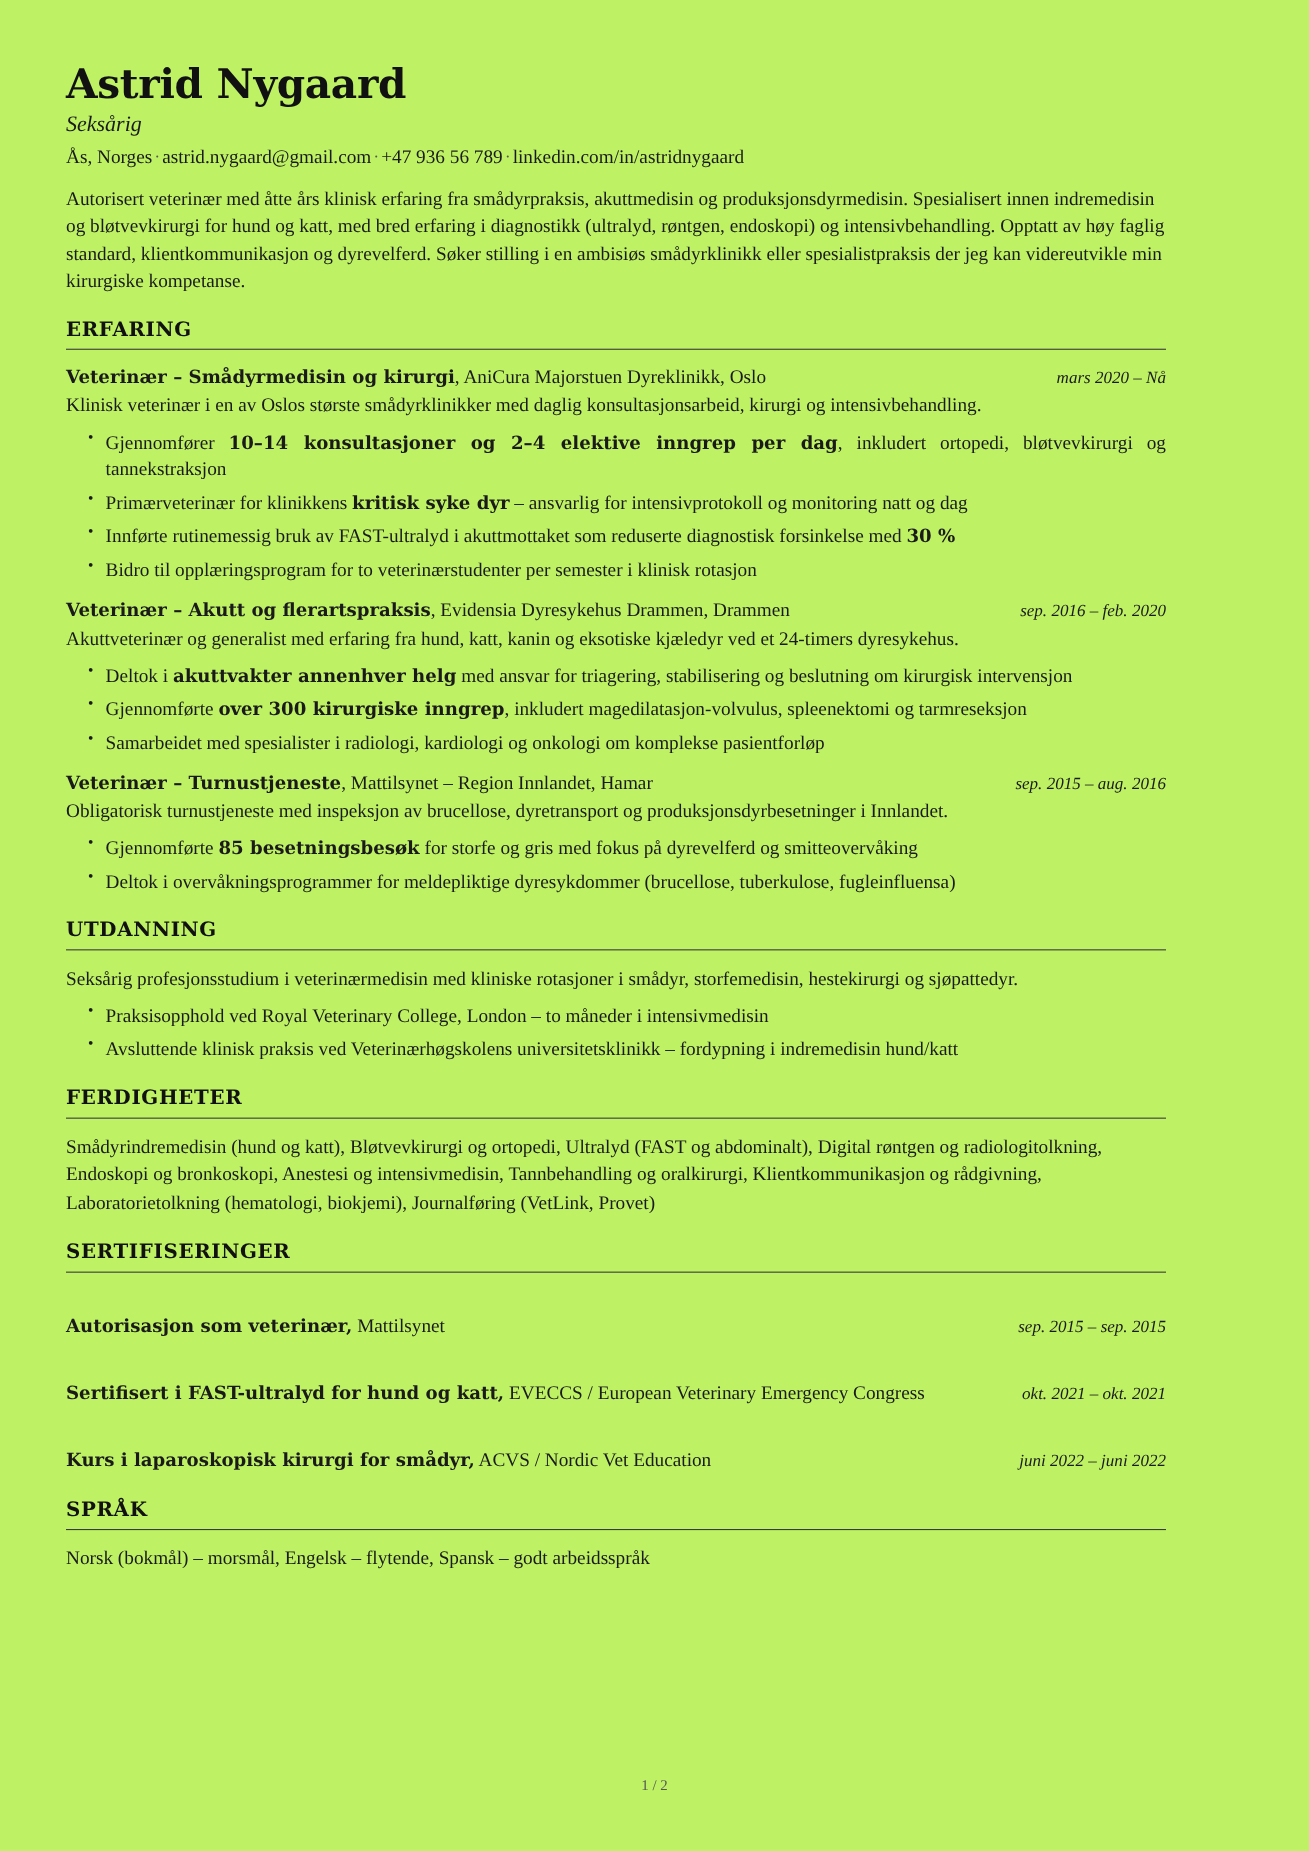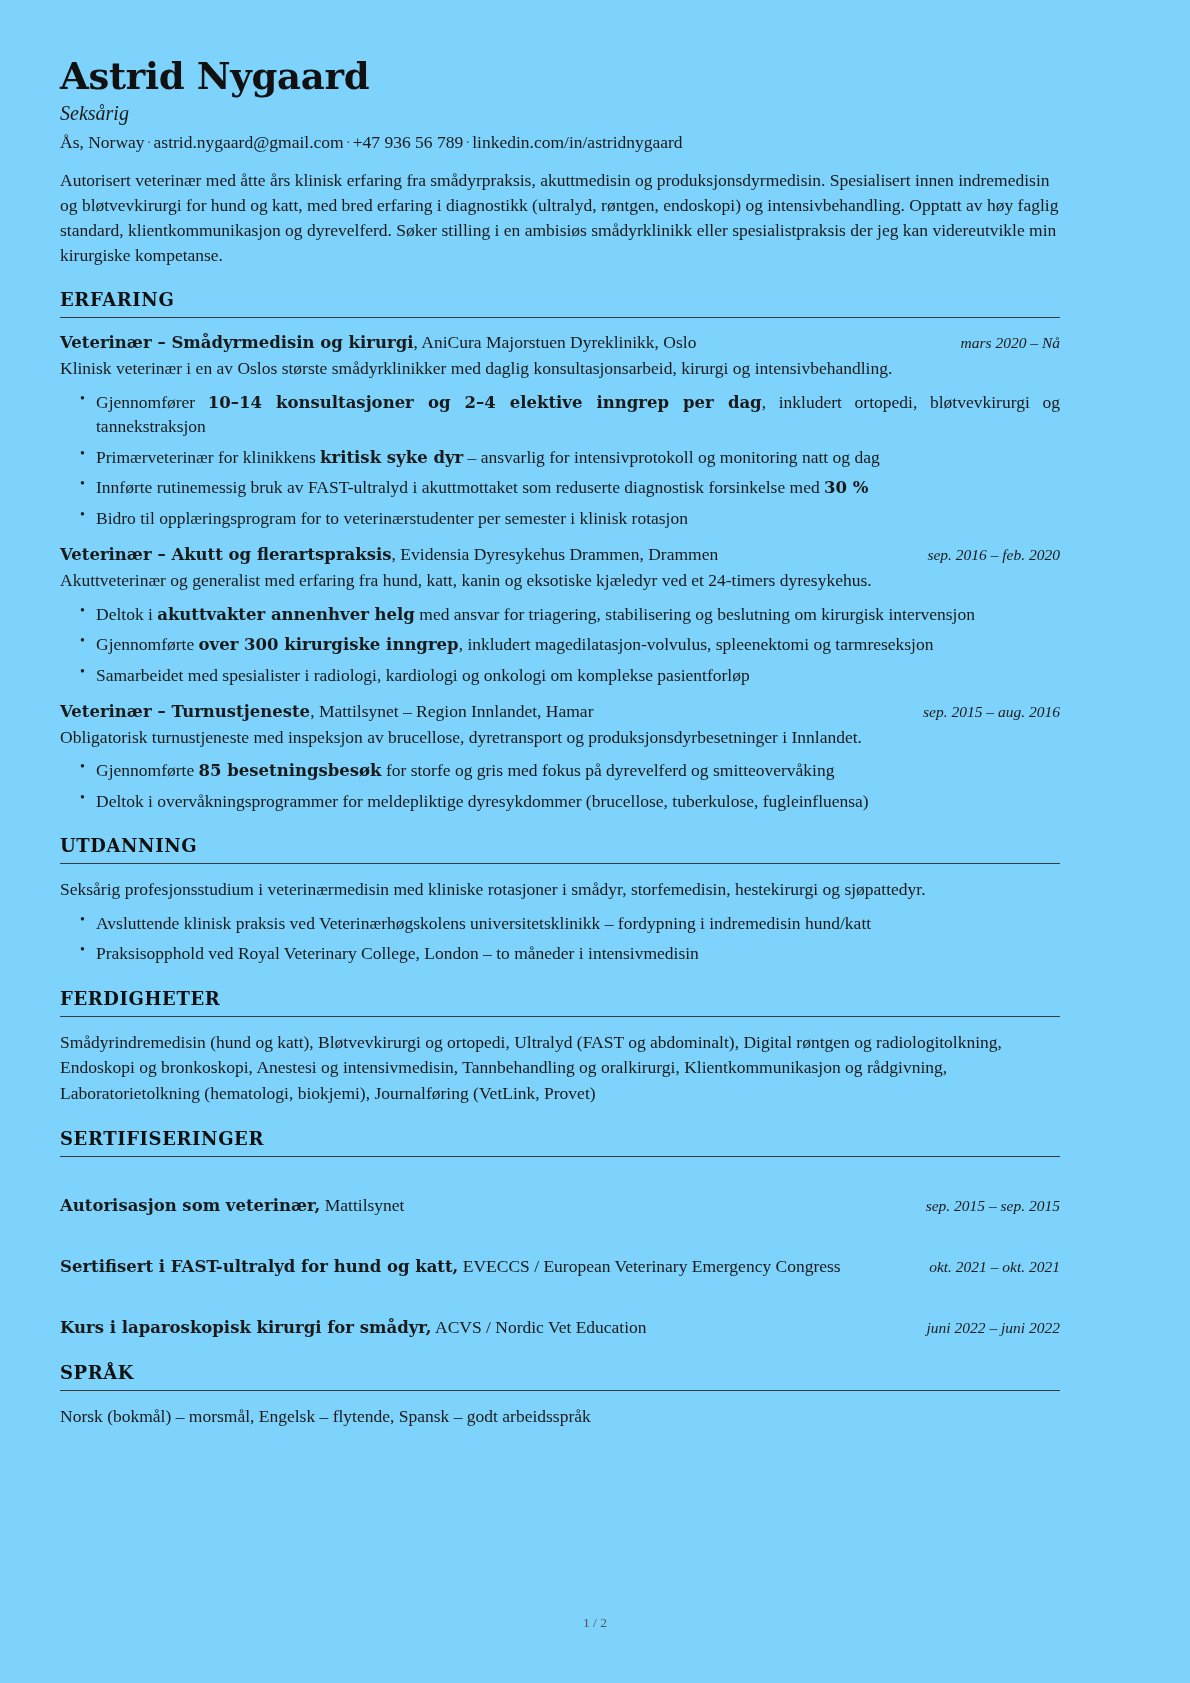--- a/index.html
+++ b/index.html
@@ -4,21 +4,21 @@
 <style>
   html, body {
     margin: 0;
     padding: 0;
     background: #ffffff;
   }
   .page {
     position: relative;
     width: 1190px;
     height: 1683px;
-    background: #7dd3fc;
+    background: #bef264;
     margin: 0 auto;
     box-sizing: border-box;
     padding: 56px 130px 0 60px;
     font-family: "Liberation Serif", "DejaVu Serif", serif;
     color: #1a1a1a;
     overflow: hidden;
   }
 
   
   .name {
@@ -175,21 +175,21 @@
 </style>
 </head>
 <body>
 
 <div class="page">
 
   <div>
     <h1 class="name">Astrid Nygaard</h1>
     <div class="headline">Seksårig</div>
     <div class="contact">
-      <span>Ås, Norway</span><span class="sep">·</span><span>astrid.nygaard@gmail.com</span><span class="sep">·</span><span>+47 936 56 789</span><span class="sep">·</span><span>linkedin.com/in/astridnygaard</span>
+      <span>Ås, Norges</span><span class="sep">·</span><span>astrid.nygaard@gmail.com</span><span class="sep">·</span><span>+47 936 56 789</span><span class="sep">·</span><span>linkedin.com/in/astridnygaard</span>
     </div>
     <p class="summary">Autorisert veterinær med åtte års klinisk erfaring fra smådyrpraksis, akuttmedisin og produksjonsdyrmedisin. Spesialisert innen indremedisin og bløtvevkirurgi for hund og katt, med bred erfaring i diagnostikk (ultralyd, røntgen, endoskopi) og intensivbehandling. Opptatt av høy faglig standard, klientkommunikasjon og dyrevelferd. Søker stilling i en ambisiøs smådyrklinikk eller spesialistpraksis der jeg kan videreutvikle min kirurgiske kompetanse.</p>
   </div>
 
   <div class="section">
     <div class="section-title">ERFARING</div>
     <div class="rule"></div>
     <div id="experience-entries">
         <div class="entry">
           <div class="entry-head">
@@ -230,22 +230,22 @@
       </div>
   </div>
 
   <div class="section">
     <div class="section-title">UTDANNING</div>
     <div class="rule"></div>
     <div id="education-entries">
         <div class="entry">
           <div class="entry-sub">Seksårig profesjonsstudium i veterinærmedisin med kliniske rotasjoner i smådyr, storfemedisin, hestekirurgi og sjøpattedyr.</div>
           <ul class="bullets">
+            <li><span>Praksisopphold ved Royal Veterinary College, London – to måneder i intensivmedisin</span></li>
             <li><span>Avsluttende klinisk praksis ved Veterinærhøgskolens universitetsklinikk – fordypning i indremedisin hund/katt</span></li>
-            <li><span>Praksisopphold ved Royal Veterinary College, London – to måneder i intensivmedisin</span></li>
           </ul>
         </div>
       </div>
   </div>
 
   <div class="section">
     <div class="section-title">FERDIGHETER</div>
     <div class="rule"></div>
     <div class="plain-text">Smådyrindremedisin (hund og katt), Bløtvevkirurgi og ortopedi, Ultralyd (FAST og abdominalt), Digital røntgen og radiologitolkning, Endoskopi og bronkoskopi, Anestesi og intensivmedisin, Tannbehandling og oralkirurgi, Klientkommunikasjon og rådgivning, Laboratorietolkning (hematologi, biokjemi), Journalføring (VetLink, Provet)</div>
   </div>

